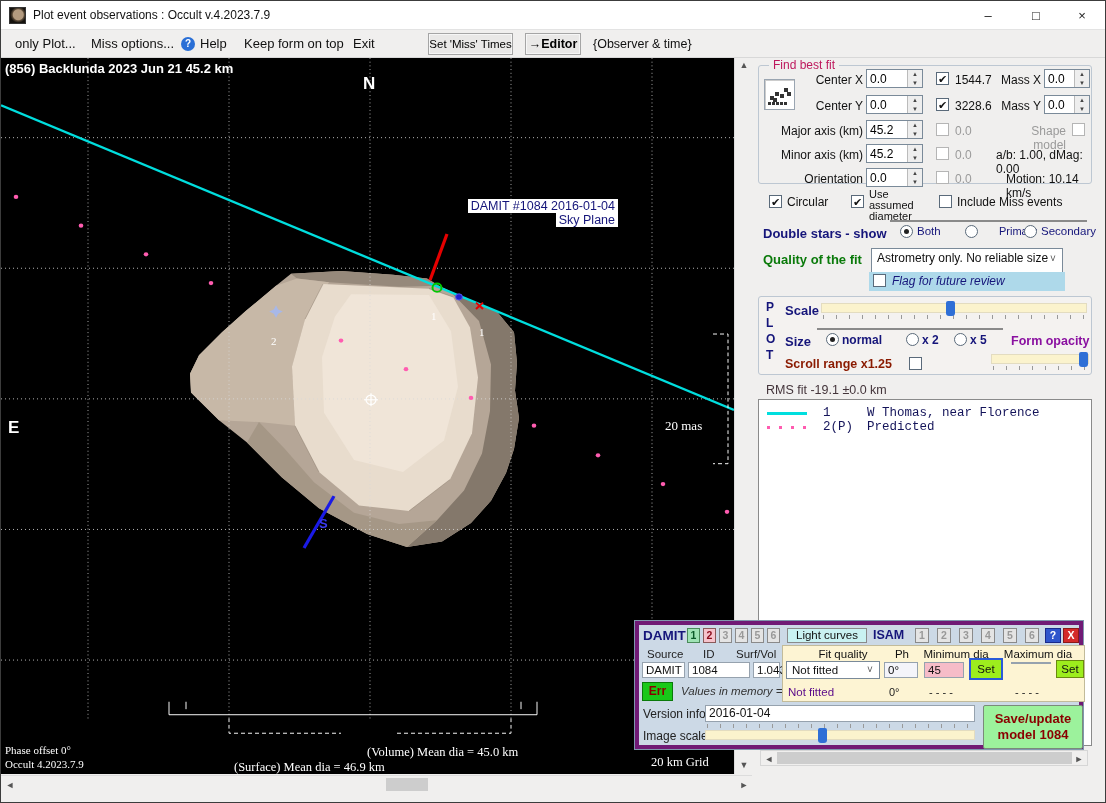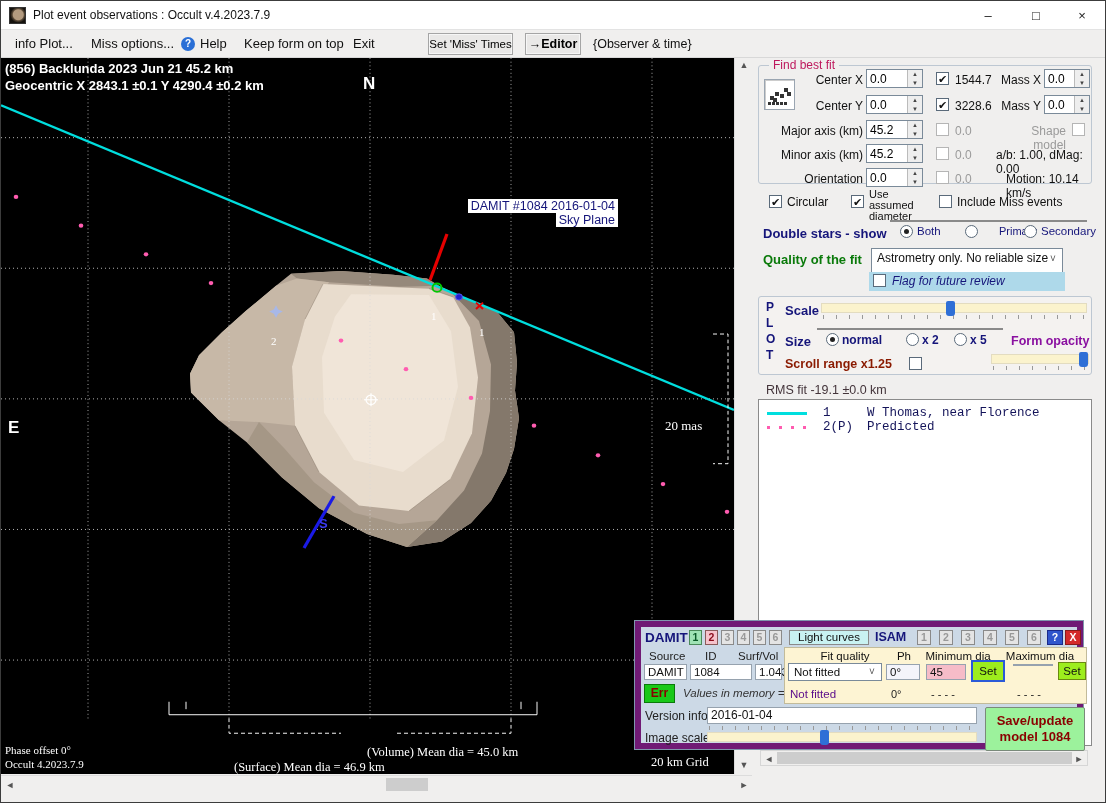--- a/index.html
+++ b/index.html
@@ -50,21 +50,21 @@
   .sticks{position:absolute;left:2px;right:2px;top:14px;height:4px;background-image:repeating-linear-gradient(to right,#999 0 1px,transparent 1px 13px)}
   .sth{position:absolute;top:0;width:9px;height:15px;background:#2f6fd6;border-radius:2px 2px 3px 3px}
   .ddown{position:absolute;height:37px;background:#fff;border:1px solid #7a8a99;font-size:12px;line-height:19px;padding-left:5px;color:#111}
   .dda{position:absolute;right:0;top:0;width:18px;height:100%;text-align:center;color:#555;font-size:10px}
   .dda::after{content:"˅"}
   .listbox{position:absolute;background:#fff;border:1px solid #8a8a8a}
   .lgrow{position:absolute;left:8px;display:flex;align-items:center;font-family:"Liberation Mono","DejaVu Sans Mono",monospace;font-size:12.5px;color:#14145a;white-space:pre}
   .sw{width:40px;height:3px;margin-right:16px}
   .lgnum{width:44px}
   
-  .damit{position:absolute;left:634px;top:620px;width:448px;height:128px;background:#ccd9e6;border:6px solid #701a75;box-shadow:0 0 0 1px #8097ad;z-index:9;font-size:12px}
+  .damit{position:absolute;left:634px;top:620px;width:448px;height:128px;background:#ccd9e6;border:4px solid #701a75;box-shadow:0 0 0 1px #8097ad;z-index:9;font-size:12px}
   .dbtn{position:absolute;top:3px;height:15px;border:1px solid #8a8a8a;background:#e4e4e4;color:#999;font-size:10.5px;font-weight:bold;text-align:center;line-height:13px}
   .navyb{color:#15157a;font-weight:bold}
   .field{position:absolute;background:#fff;border:1px solid #96a2ae;font-size:11.5px;padding:0 3px;line-height:14px;color:#111}
   .cream{position:absolute;left:143px;top:20px;width:303px;height:57px;background:#fdf4d3;border:1px solid #c2bb9a}
   .chead{position:absolute;top:2px;font-size:11.5px;color:#111;text-align:center}
   .setbtn{position:absolute;background:#9ded1d;border:1px solid #6a8a10;font-size:11.5px;text-align:center;color:#111}
 </style>
 </head>
 <body>
 
@@ -72,21 +72,21 @@
 
   <div class="titlebar">
     <span class="appicon"></span>
     <span class="wtitle">Plot event observations : Occult v.4.2023.7.9</span>
     <span class="wbtn" style="left:965px">–</span>
     <span class="wbtn" style="left:1013px">□</span>
     <span class="wbtn" style="left:1059px">×</span>
   </div>
 
   <div class="menubar">
-    <span class="mi" style="left:14px">info Plot...</span>
+    <span class="mi" style="left:14px">only Plot...</span>
     <span class="mi" style="left:90px">Miss options...</span>
     <span class="helpicon"></span>
     <span class="mi" style="left:199px">Help</span>
     <span class="mi" style="left:243px">Keep form on top</span>
     <span class="mi" style="left:352px">Exit</span>
     <span class="toolbtn" style="left:427px;width:85px">Set 'Miss' Times</span>
     <span class="toolbtn" style="left:524px;width:56px;font-weight:bold;font-size:12.5px">→Editor</span>
     <span class="mi" style="left:592px;font-size:12.5px">{Observer &amp; time}</span>
   </div>
 
@@ -156,21 +156,20 @@
         <line x1="185" y1="752" x2="185" y2="760"></line>
           <line x1="520" y1="752" x2="520" y2="760"></line>
       </g>
       <g stroke="#fff" stroke-width="1" stroke-dasharray="4 3" fill="none">
         <path d="M228,770 L228,786 L340,786"></path>
           <path d="M396,786 L510,786 L510,770"></path>
       </g>
     </svg>
 
     <div class="ptxt sans-b" style="left:4px;top:3px;font-size:13px">(856) Backlunda  2023 Jun 21   45.2 km</div>
-    <div class="ptxt sans-b" style="left:4px;top:20px;font-size:13px">Geocentric  X  2843.1 ±0.1  Y 4290.4 ±0.2 km</div>
     <div class="ptxt sans-b" style="left:362px;top:16px;font-size:17px">N</div>
     <div class="ptxt sans-b" style="left:7px;top:360px;font-size:17px">E</div>
     <div class="ptxt sans-b" style="left:318px;top:458px;font-size:13px;color:#3a3af0">S</div>
     <div class="modelbox">
       <span>DAMIT #1084 2016-01-04</span><br>
       <span>Sky Plane</span>
     </div>
     <div class="ptxt serif" style="left:664px;top:360px;font-size:13px">20 mas</div>
     <div class="ptxt serif" style="left:430px;top:252px;font-size:11px">1</div>
     <div class="ptxt serif" style="left:478px;top:268px;font-size:11px">1</div>

